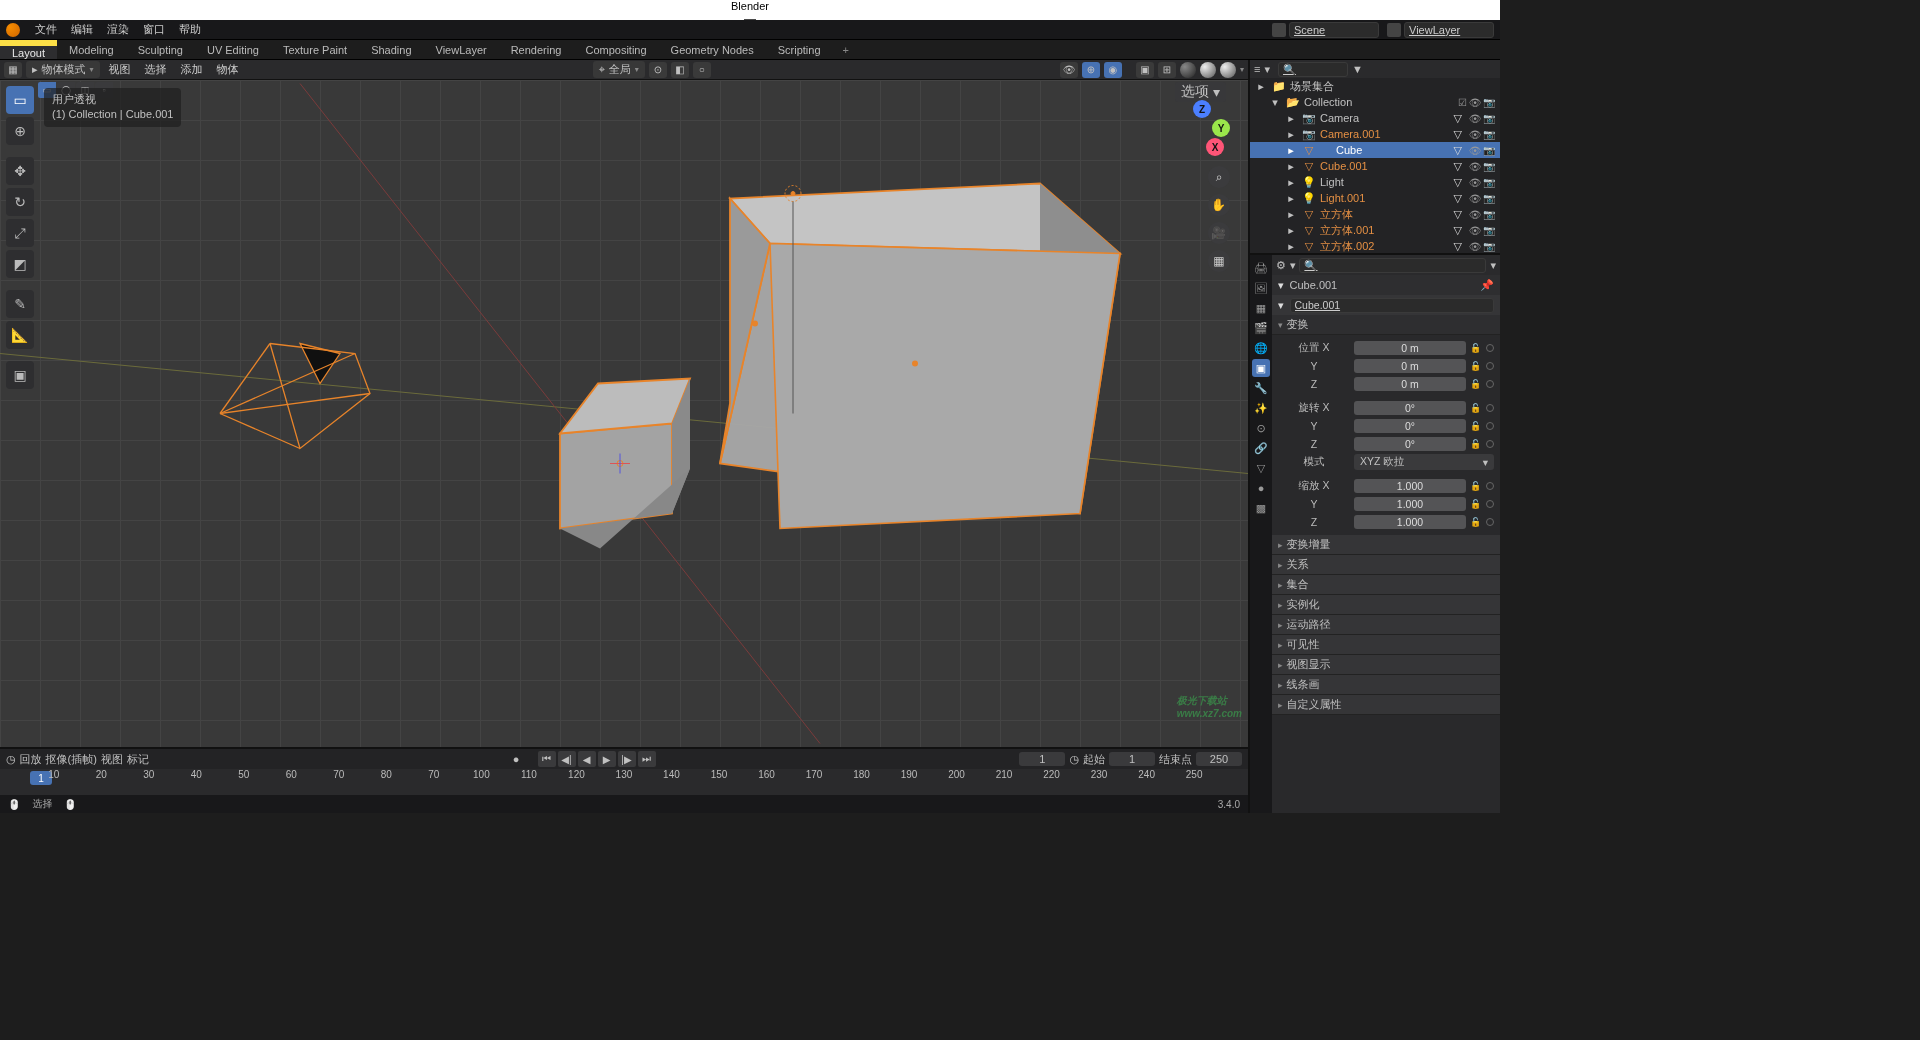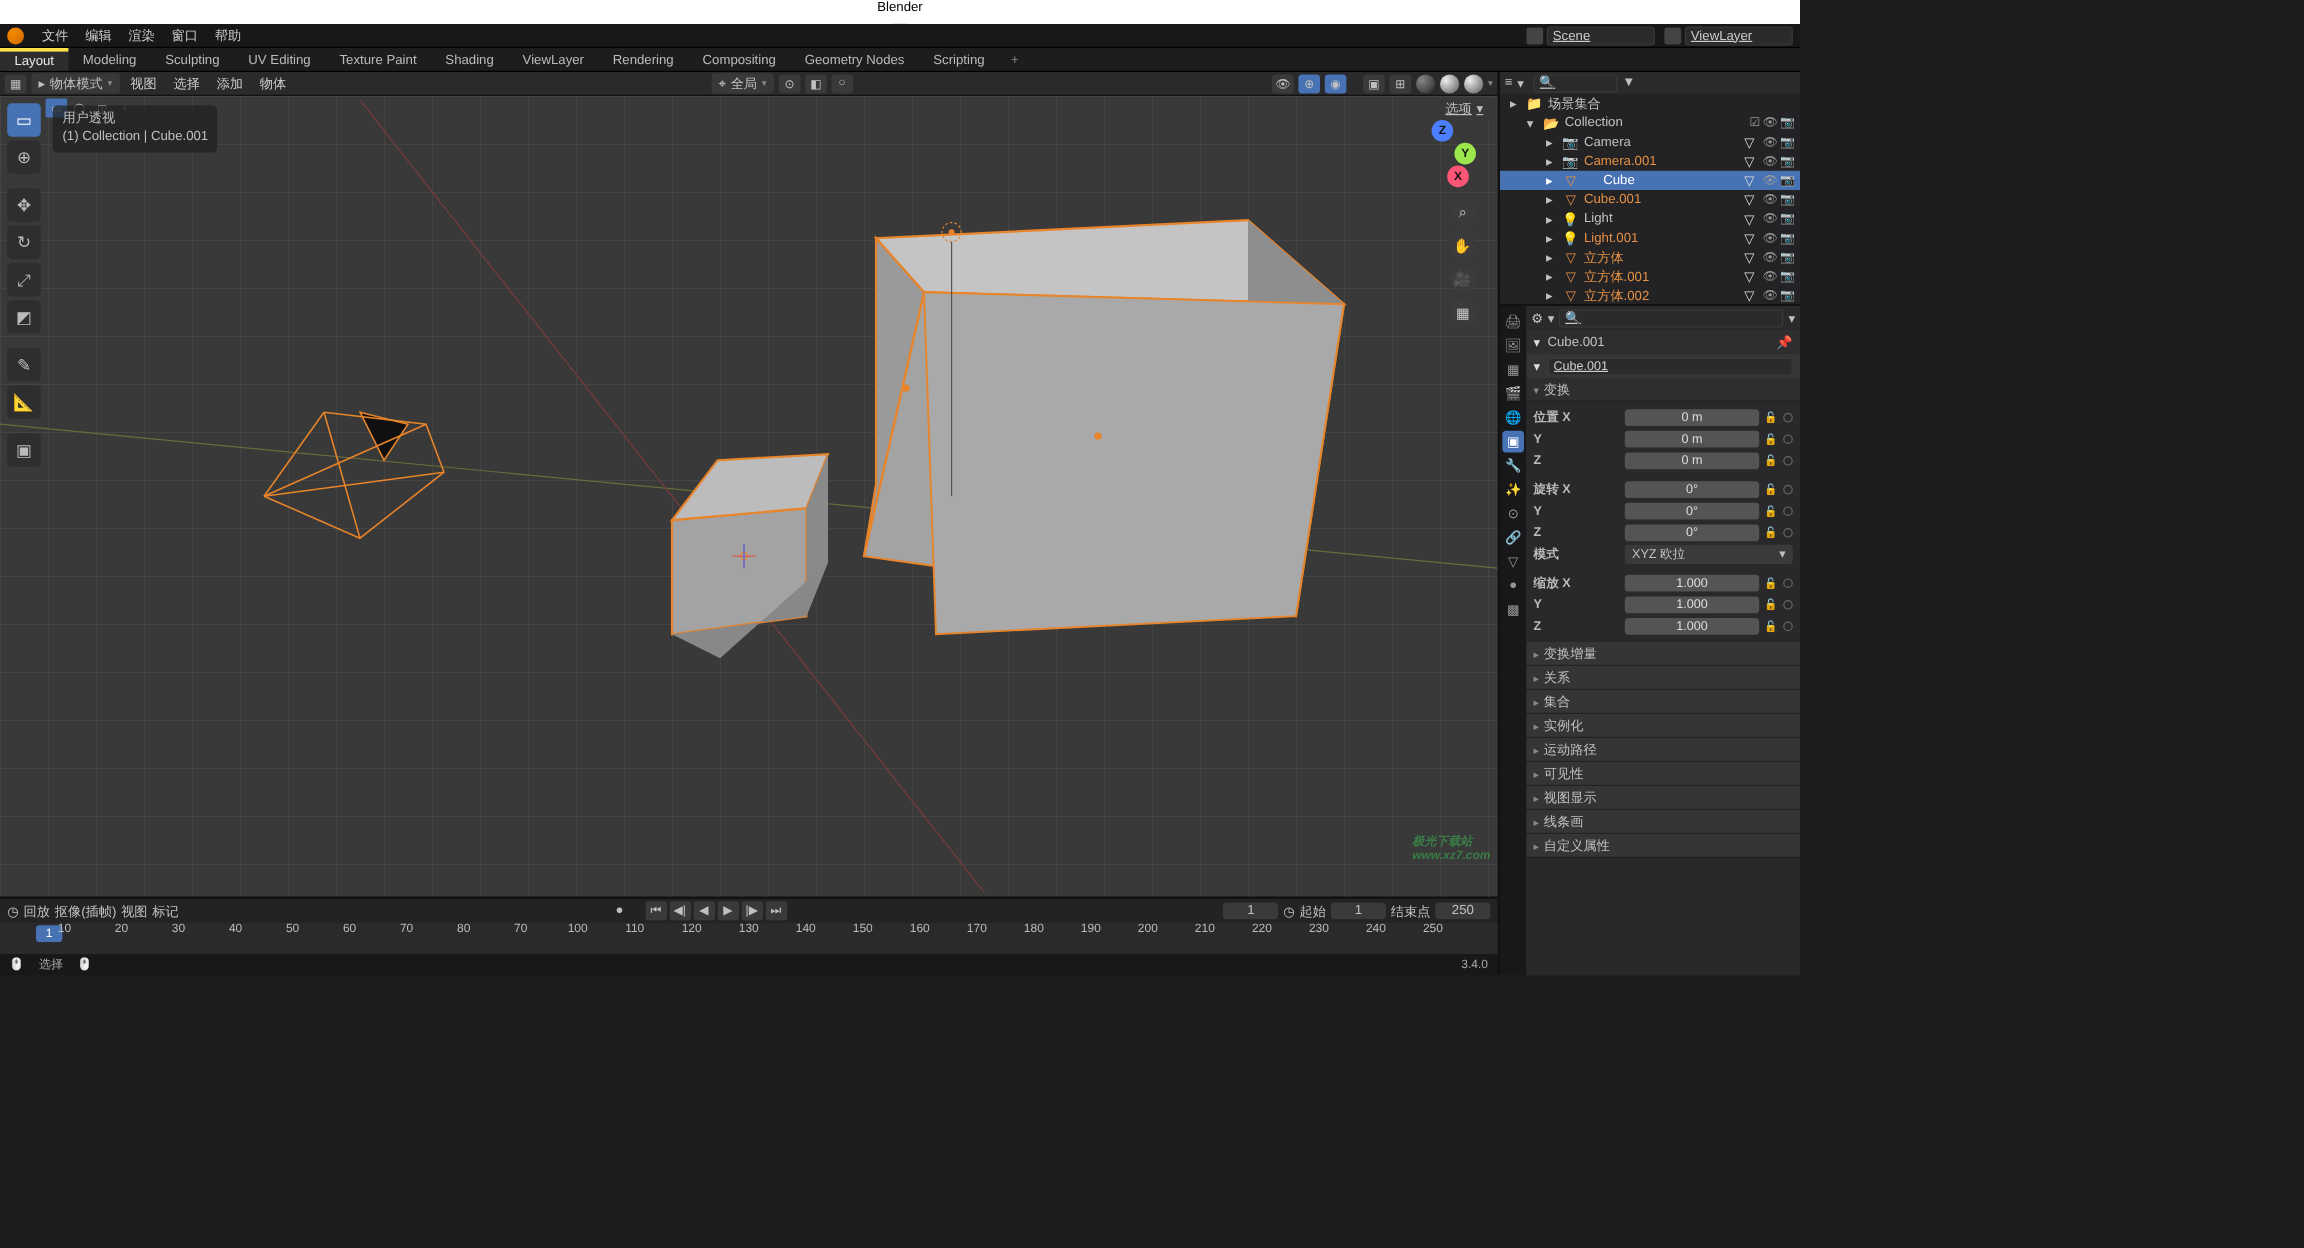--- a/index.html
+++ b/index.html
@@ -8,21 +8,21 @@
 .titlebar .sp { flex: 1; }
 .titlebar .wbtn { width: 40px; text-align: center; font-size: 12px; color: #333; }
 .menubar { height: 20px; background: #18181a; display: flex; align-items: center; padding: 0 6px; font-size: 11px; border-bottom: 1px solid #000; }
 .menubar .logo { width: 14px; height: 14px; border-radius: 50%; background: radial-gradient(circle at 30% 30%, #f58c00, #d06600); margin-right: 8px; }
 .menubar .mitem { padding: 0 7px; color: #ccc; }
 .menubar .sp { flex: 1; }
 .menubar .layer-icon { width: 14px; height: 14px; background: #444; border-radius: 2px; margin-right: 3px; display: inline-block; }
 .menubar input { background: #2b2b2b; border: 1px solid #3a3a3a; color: #ccc; font-size: 11px; height: 16px; padding: 0 4px; border-radius: 3px; }
 .workspace-tabs { height: 20px; background: #1d1d1d; display: flex; align-items: stretch; border-bottom: 1px solid #000; }
 .workspace-tabs .ws { padding: 0 12px; display: flex; align-items: center; color: #bbb; font-size: 11px; }
-.workspace-tabs .ws.active { background: #2d2d2f; border-top: 3px solid #fde047; color: #e8e8e8; }
+.workspace-tabs .ws.active { background: #2d2d2f; border-top: 6px solid #fde047; color: #e8e8e8; }
 .workspace-tabs .plus { padding: 0 10px; display: flex; align-items: center; color: #888; }
 .main { flex: 1; display: flex; min-height: 0; }
 .left-col { flex: 1; display: flex; flex-direction: column; min-width: 0; }
 .vp-header { height: 20px; background: #2a2a2c; display: flex; align-items: center; font-size: 11px; padding: 0 4px; gap: 4px; border-bottom: 1px solid #111; }
 .vp-header .modebox { background: #383838; border-radius: 3px; padding: 1px 6px; display: flex; align-items: center; gap: 4px; }
 .vp-header .hitem { padding: 0 5px; color: #ccc; }
 .vp-header .sp { flex: 1; }
 .vp-header .icbtn { width: 18px; height: 16px; background: #3a3a3a; border-radius: 3px; display: flex; align-items: center; justify-content: center; font-size: 10px; }
 .vp-header .icbtn.blue { background: #4772b3; }
 .vp-header .dropdown-arrow { font-size: 8px; color: #888; }
@@ -30,21 +30,21 @@
 .sphere-shade.mat { background: radial-gradient(circle at 30% 30%, #888, #222); }
 .viewport-wrap { flex: 1; display: flex; position: relative; background: #393939; background-image: linear-gradient(#444 1px, transparent 1px), linear-gradient(90deg, #444 1px, transparent 1px); background-size: 40px 40px; overflow: hidden; }
 .vp-overlay-label { position: absolute; top: 8px; left: 44px; background: rgba(30,30,30,.7); padding: 4px 8px; border-radius: 4px; font-size: 11px; line-height: 1.4; }
 .toolbar-left { position: absolute; top: 6px; left: 6px; width: 28px; display: flex; flex-direction: column; gap: 3px; z-index: 5; }
 .toolbar-left .tbtn { width: 28px; height: 28px; background: #2e2e30; border-radius: 4px; display: flex; align-items: center; justify-content: center; color: #bbb; font-size: 14px; }
 .toolbar-left .tbtn.active { background: #4772b3; color: #fff; }
 .toolbar-left .gap { height: 6px; }
 .vp-selbox { position: absolute; top: 2px; left: 38px; display: flex; gap: 1px; }
 .vp-selbox .sb { width: 18px; height: 16px; background: #3a3a3c; border-radius: 2px 0 0 2px; display:flex;align-items:center;justify-content:center;font-size:9px; }
 .vp-selbox .sb.active { background: #4772b3; }
-.vp-opts { position: absolute; top: 2px; right: 6px; background: #38383a; border-radius: 3px; padding: 1px 6px; font-size: 11px; display: flex; align-items: center; gap: 4px; text-decoration: underline; }
+.vp-opts { position: absolute; top: 2px; right: 22px; background: #38383a; border-radius: 3px; padding: 1px 6px; font-size: 14px; display: flex; align-items: center; gap: 4px; }
 .gizmo { position: absolute; top: 20px; right: 18px; width: 56px; height: 56px; }
 .gizmo .axis-label { position: absolute; width: 18px; height: 18px; border-radius: 50%; display: flex; align-items: center; justify-content: center; font-size: 10px; font-weight: bold; color: #111; }
 .gizmo .lz { background: #4b7fff; top: 0; left: 19px; }
 .gizmo .ly { background: #9ae64b; top: 19px; right: 0; }
 .gizmo .lx { background: #ff5577; bottom: 0; right: 6px; }
 .nav-icons { position: absolute; top: 86px; right: 18px; display: flex; flex-direction: column; gap: 6px; }
 .nav-icons .nic { width: 22px; height: 22px; border-radius: 50%; background: #3b3b3d; display: flex; align-items: center; justify-content: center; font-size: 12px; color: #ccc; }
 .scene-svg { position: absolute; inset: 0; width: 100%; height: 100%; }
 .timeline { height: 48px; background: #232325; display: flex; flex-direction: column; border-top: 2px solid #111; }
 .tl-controls { height: 20px; display: flex; align-items: center; padding: 0 6px; gap: 4px; font-size: 11px; }
@@ -79,21 +79,21 @@
 .prop-body { flex: 1; display: flex; flex-direction: column; background: #29292b; overflow: hidden; }
 .prop-hdr { height: 20px; background: #2a2a2c; display: flex; align-items: center; padding: 0 4px; gap: 4px; }
 .prop-hdr input { flex: 1; }
 .prop-crumb { height: 20px; background: #2e2e30; display: flex; align-items: center; padding: 0 6px; gap: 6px; font-size: 11px; }
 .prop-crumb .pin { margin-left: auto; color: #888; }
 .prop-panel { height: 20px; background: #353537; display: flex; align-items: center; padding: 0 6px; gap: 4px; font-size: 11px; border-bottom: 1px solid #222; }
 .prop-panel.open { background: #2e2e30; }
 .prop-panel .chev { font-size: 9px; color: #888; }
 .prop-fields { padding: 4px 6px; background: #29292b; }
 .field-row { display: flex; align-items: center; height: 17px; gap: 4px; margin-bottom: 1px; }
-.field-row .lbl { width: 72px; text-align: left; font-size: 10.5px; color: #bbb; font-weight: bold; }
+.field-row .lbl { width: 72px; text-align: center; font-size: 10.5px; color: #bbb; }
 .field-row .val { flex: 1; background: #545456; border-radius: 3px; text-align: center; font-size: 10.5px; line-height: 14px; height: 14px; color: #ddd; }
 .field-row .lock { width: 12px; font-size: 9px; color: #888; text-align: center; }
 .field-row .dot { width: 8px; height: 8px; border-radius: 50%; border: 1px solid #666; }
 .mode-dd { background: #3a3a3c; border-radius: 3px; padding: 1px 6px; display: flex; align-items: center; gap: 4px; font-size: 10.5px; }
 .tri-orange { color: #e59044; }
 .tri-white { color: #ddd; }
 .cam-color { color: #8fc47e; }
 .light-color { color: #f2c97e; }
 .watermark { position: absolute; right: 6px; bottom: 28px; color: #3ab24a; font-size: 14px; font-weight: bold; opacity: .8; font-style: italic; }
 .watermark span { display: block; font-size: 10px; color: #3a8d4a; }

